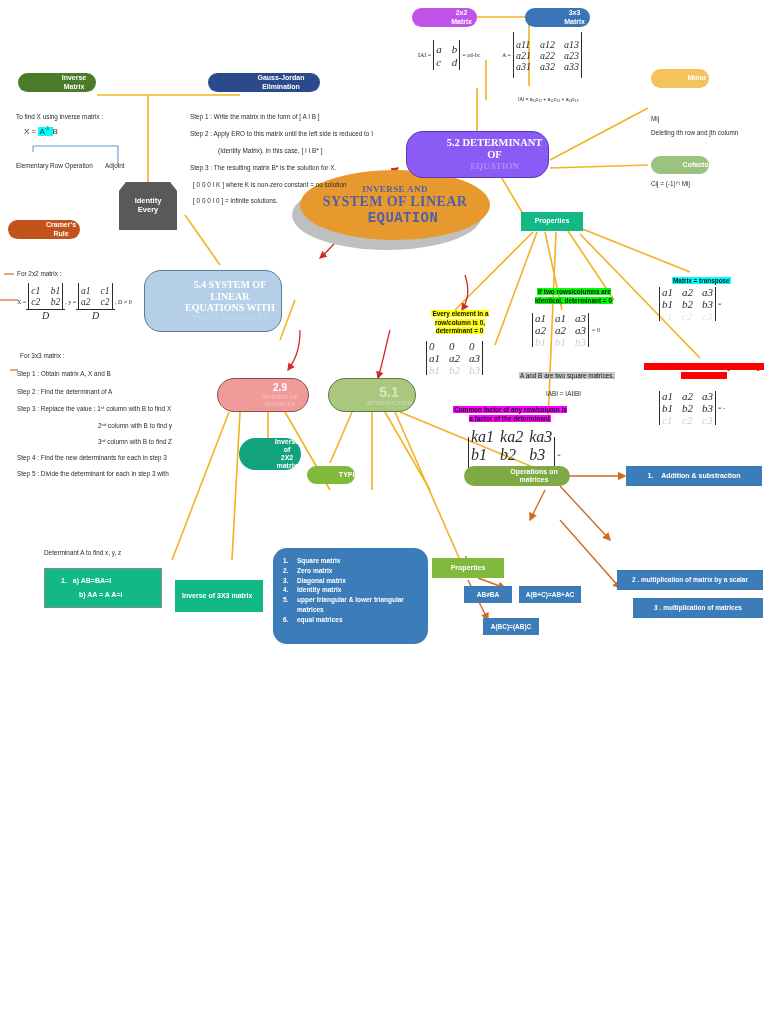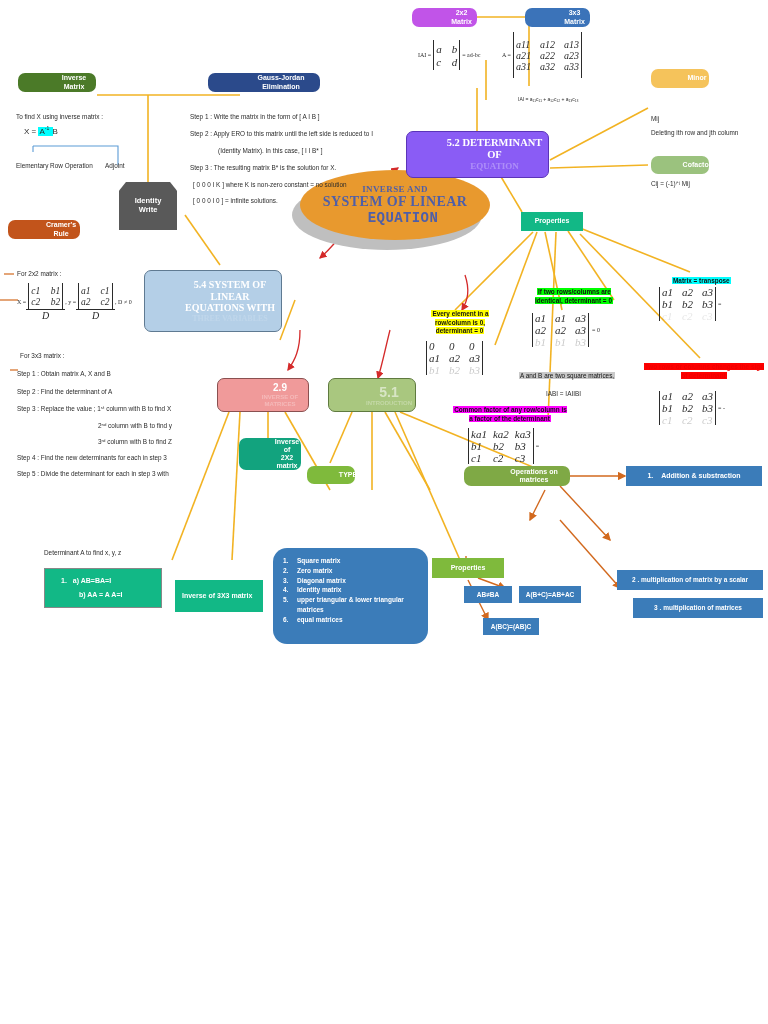--- a/index.html
+++ b/index.html
@@ -1,21 +1,21 @@
 <!DOCTYPE html>
 <html><head>
 <meta charset="utf-8">
 <style>
   html,body{margin:0;padding:0;background:#ffffff;}
   body{font-family:"Liberation Sans",sans-serif;}
   #page{position:relative;width:768px;height:1024px;background:#fff;overflow:hidden;}
   .abs{position:absolute;}
   .node{box-sizing:border-box;display:flex;align-items:center;justify-content:center;
         text-align:center;color:#fff;font-weight:bold;line-height:1.15;}
-  .rr{border-radius:7px;padding-left:34px;}
+  .rr{border-radius:17px;padding-left:34px;}
   .txt{position:absolute;color:#2b2b2b;font-size:6.4px;line-height:1.35;white-space:nowrap;}
   .txtw{white-space:normal;}
   .hl{display:inline;padding:0 1px;}
   .mx{position:absolute;font-family:"Liberation Serif",serif;font-style:italic;
       color:#2b2b2b;display:flex;align-items:center;}
   .bar{display:inline-block;width:1px;background:#2b2b2b;margin:0 2px;}
   .grid2{display:grid;grid-template-columns:repeat(2,1fr);column-gap:10px;row-gap:1px;}
   .grid3{display:grid;grid-template-columns:repeat(3,1fr);column-gap:9px;row-gap:0px;}
   .grid3 div,.grid2 div{text-align:left;}
   svg.lines{position:absolute;left:0;top:0;width:768px;height:1024px;pointer-events:none;}
@@ -212,21 +212,21 @@
   <div class="txt" style="left:193px;top:181px;">[ 0 0 0 I K ] where K is non-zero constant = no solution</div>
   <div class="txt" style="left:193px;top:197px;">[ 0 0 0 I 0 ] = infinite solutions.</div>
 
   <div class="abs node rr" style="left:8px;top:220px;width:72px;height:19px;background:#C2541B;font-size:7px;">
       <span>Cramer's Rule</span>
     </div>
 
   <div class="abs node" style="left:119px;top:182px;width:58px;height:48px;background:#595959;flex-direction:column;font-size:7.5px;
               clip-path:polygon(12% 0,88% 0,100% 18%,100% 100%,0 100%,0 18%);">
     <div>Identity</div>
-    <div>Write</div>
+    <div>Every</div>
   </div>
 
   <div class="txt" style="left:17px;top:270px;">For 2x2 matrix :</div>
 
   <div class="mx" style="left:17px;top:283px;font-size:7px;">
     <span style="font-style:normal;font-size:6px;">X =</span>
     <span style="display:inline-flex;flex-direction:column;align-items:center;">
       <span style="display:flex;align-items:center;">
         <span class="bar" style="height:26px;"></span>
         <span class="grid2" style="font-size:9.5px;">
@@ -378,21 +378,21 @@
     </span>
     <span class="bar" style="height:34px;"></span>
     <span style="font-style:normal;font-size:6px;">= -</span>
   </div>
 
   <div class="txt txtw" style="left:451px;top:406px;width:118px;text-align:center;font-weight:bold;color:#111;">
     <span class="hl" style="background:#FF00FF;">Common factor of any row/column is a factor of the determinant</span>
   </div>
   <div class="mx" style="left:466px;top:428px;">
     <span class="bar" style="height:36px;"></span>
-    <span class="grid3" style="font-size:11px;column-gap:6px;">
+    <span class="grid3" style="font-size:16px;column-gap:6px;">
       <div>ka1</div>
       <div>ka2</div>
       <div>ka3</div>
       <div>b1</div>
       <div>b2</div>
       <div>b3</div>
       <div>c1</div>
       <div>c2</div>
       <div>c3</div>
     </span>

